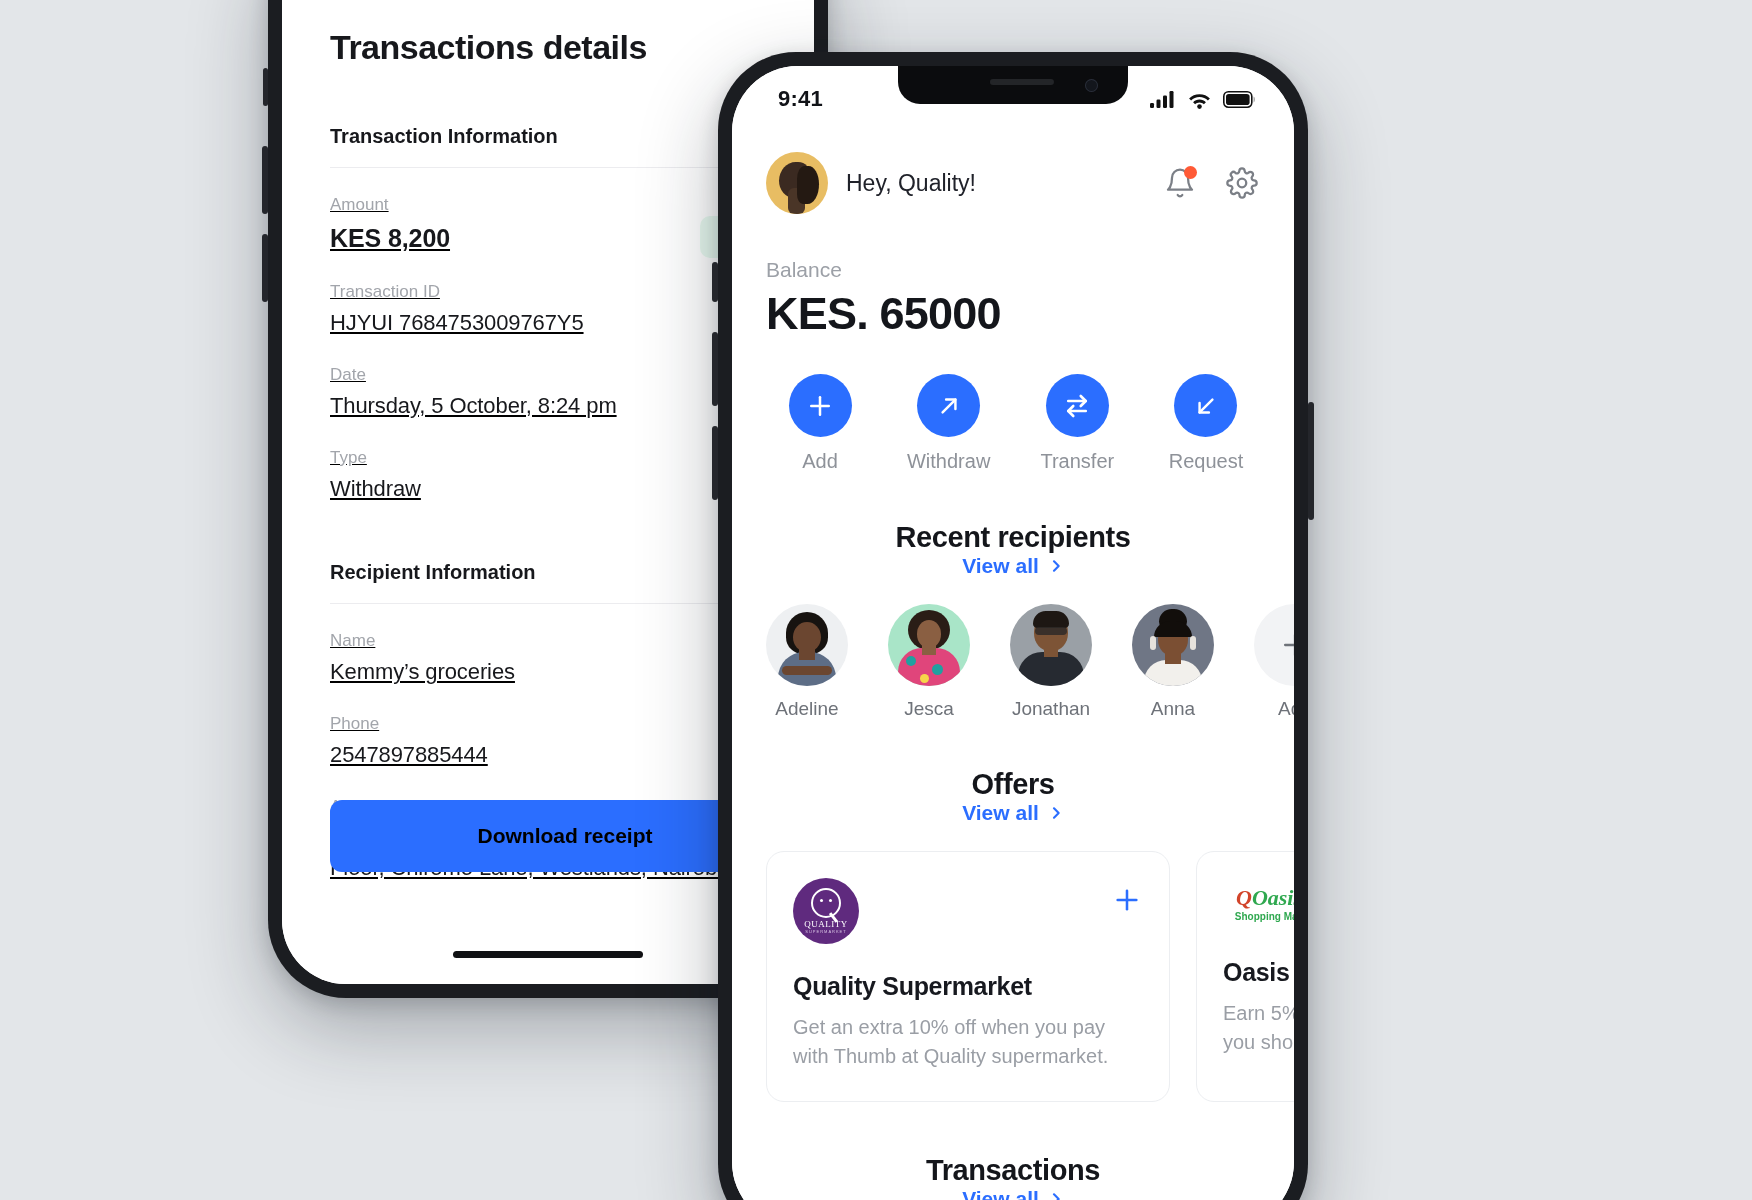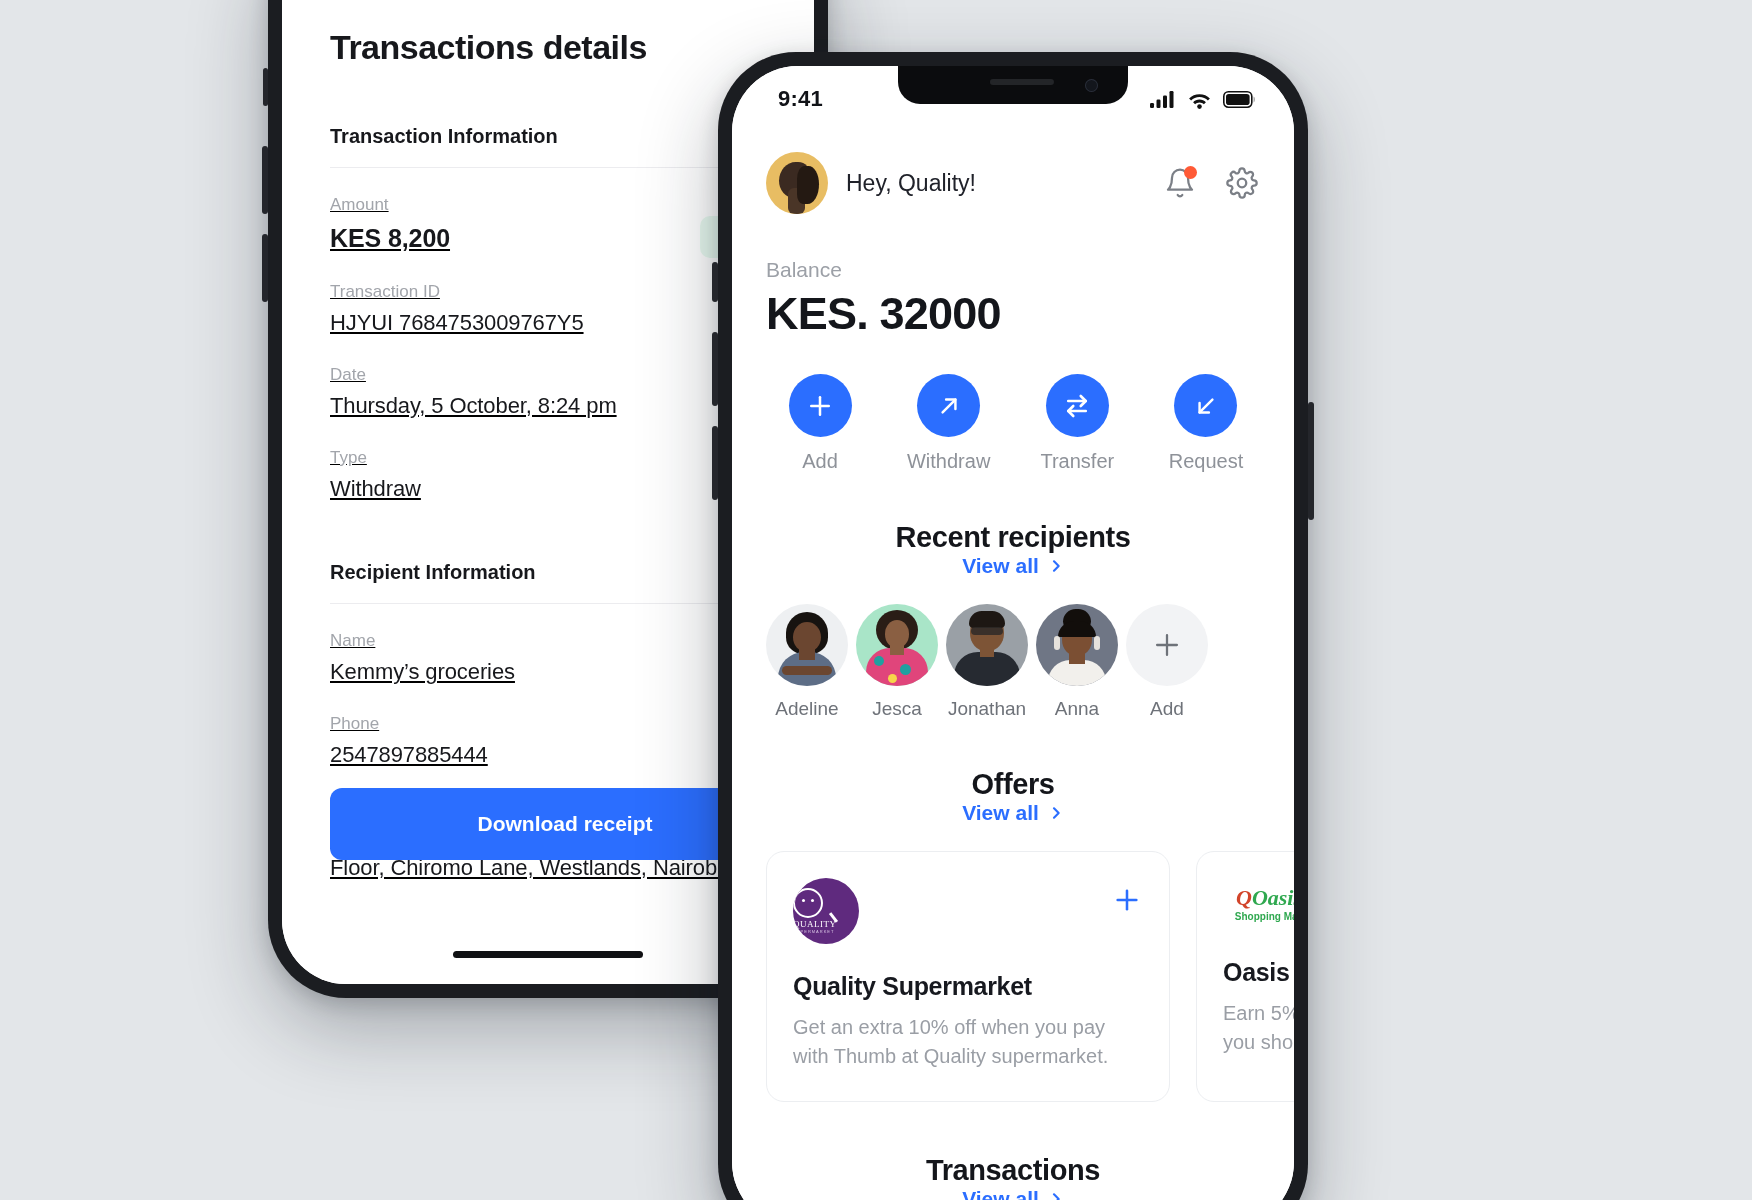--- a/index.html
+++ b/index.html
@@ -80,25 +80,25 @@
     background: #e8faf0;
     color: #1fbf5d;
     font-size: 19px;
     padding: 10px 20px;
     border-radius: 10px;
     white-space: nowrap;
   }
 
   .lp-cta {
     position: absolute;
-    left: 48px; bottom: 124px;
+    left: 48px; bottom: 112px;
     width: 470px; height: 72px;
     background: #2b6eff;
     border-radius: 12px;
-    color: #ffffff;
+    color: #000000;
     font-size: 21px; font-weight: 700;
     display: flex; align-items: center; justify-content: center;
     border: none;
     font-family: inherit;
   }
   .home-indicator {
     position: absolute;
     left: 50%; transform: translateX(-50%);
     bottom: 26px;
     width: 190px; height: 7px;
@@ -219,21 +219,21 @@
   .action-label { font-size: 20px; color: #8e9299; }
 
   .section-head {
     display: flex; align-items: center; justify-content: space-between;
     margin-top: 48px;
     flex-direction: column;
   }
   .section-title { font-size: 29px; font-weight: 700; color: #14161b; letter-spacing: -0.4px; }
   .viewall { display: flex; align-items: center; gap: 9px; color: #2b6eff; font-size: 21px; font-weight: 700; }
 
-  .recipients { display: flex; gap: 8px; margin-top: 26px; }
+  .recipients { display: flex; gap: 40px; margin-top: 26px; }
   .recipient { display: flex; flex-direction: column; align-items: center; gap: 12px; width: 82px; }
   .rc-avatar {
     width: 82px; height: 82px; border-radius: 50%;
     overflow: hidden; position: relative; flex: none;
   }
   .rc-name { font-size: 19px; color: #6e7279; }
   .rc-add {
     background: #f2f3f5;
     display: flex; align-items: center; justify-content: center;
   }
@@ -246,21 +246,21 @@
     width: 404px;
     flex: none;
     background: #fff;
     position: relative;
   }
   .offer-card.secondary { width: 300px; }
   .offer-top { display: flex; align-items: flex-start; justify-content: space-between; }
   .offer-logo { width: 66px; height: 66px; border-radius: 50%; position: relative; overflow: hidden; flex:none; }
   .logo-quality {
     background: #5f2a7e;
-    display:flex; justify-content:center;
+    display:flex; align-items:center; justify-content:center;
     flex-direction: column;
   }
   .logo-q-smiley {
     width: 30px; height: 30px; border-radius: 50%;
     border: 2px solid #ffffff;
     position: relative;
     margin-bottom: 1px;
   }
   .logo-q-smiley::before, .logo-q-smiley::after {
     content:""; position:absolute; width:3px; height:3px; background:#fff; border-radius:50%;
@@ -422,21 +422,21 @@
               <div class="icon-btn">
                 <svg width="32" height="32" viewBox="0 0 24 24" fill="none" stroke="#7b7f86" stroke-width="1.7" stroke-linecap="round" stroke-linejoin="round">
                   <circle cx="12" cy="12" r="3.2"></circle>
                   <path d="M19.4 15a1.65 1.65 0 0 0 .33 1.82l.06.06a2 2 0 1 1-2.83 2.83l-.06-.06a1.65 1.65 0 0 0-1.82-.33 1.65 1.65 0 0 0-1 1.51V21a2 2 0 0 1-4 0v-.09A1.65 1.65 0 0 0 9 19.4a1.65 1.65 0 0 0-1.82.33l-.06.06a2 2 0 1 1-2.83-2.83l.06-.06a1.65 1.65 0 0 0 .33-1.82 1.65 1.65 0 0 0-1.51-1H3a2 2 0 0 1 0-4h.09A1.65 1.65 0 0 0 4.6 9a1.65 1.65 0 0 0-.33-1.82l-.06-.06a2 2 0 1 1 2.83-2.83l.06.06A1.65 1.65 0 0 0 9 4.6a1.65 1.65 0 0 0 1-1.51V3a2 2 0 0 1 4 0v.09a1.65 1.65 0 0 0 1 1.51 1.65 1.65 0 0 0 1.82-.33l.06-.06a2 2 0 1 1 2.83 2.83l-.06.06A1.65 1.65 0 0 0 19.4 9v0a1.65 1.65 0 0 0 1.51 1H21a2 2 0 0 1 0 4h-.09a1.65 1.65 0 0 0-1.51 1z"></path>
                 </svg>
               </div>
             </div>
           </div>
 
           <div class="balance-label">Balance</div>
-          <div class="balance-value">KES. 32000</div>
+          <div class="balance-value">KES. 65000</div>
 
           <div class="actions">
             <div class="action">
               <div class="action-circle">
                 <svg width="30" height="30" viewBox="0 0 24 24" stroke="#fff" stroke-width="2" stroke-linecap="round">
                   <line x1="12" y1="5" x2="12" y2="19"></line>
                     <line x1="5" y1="12" x2="19" y2="12"></line>
                 </svg>
               </div>
               <div class="action-label">Add</div>

